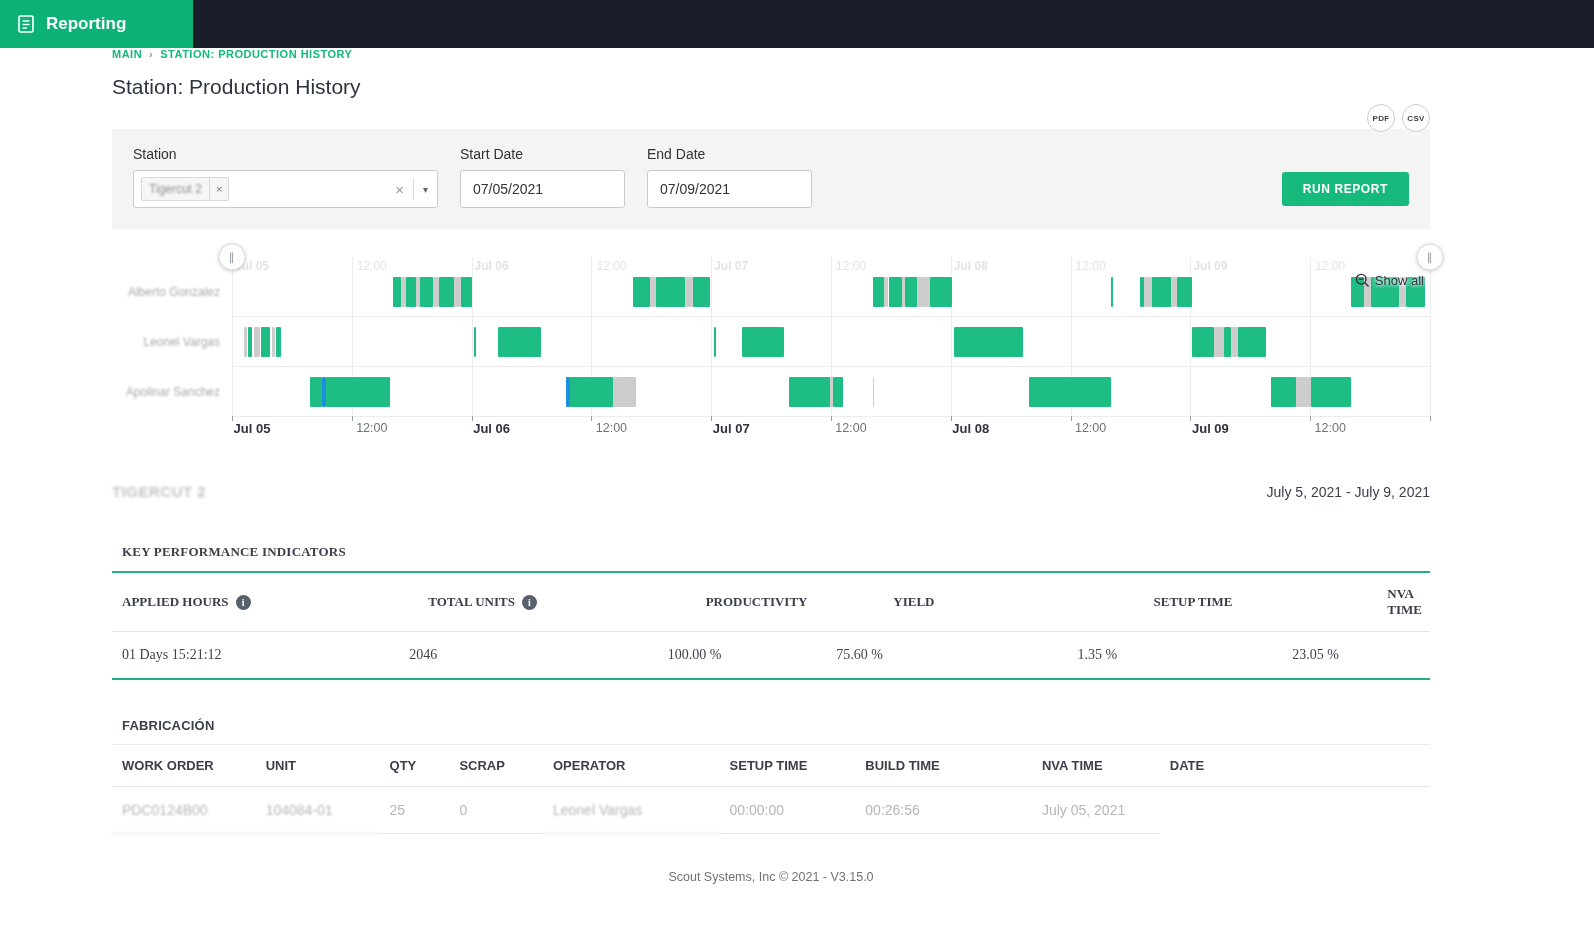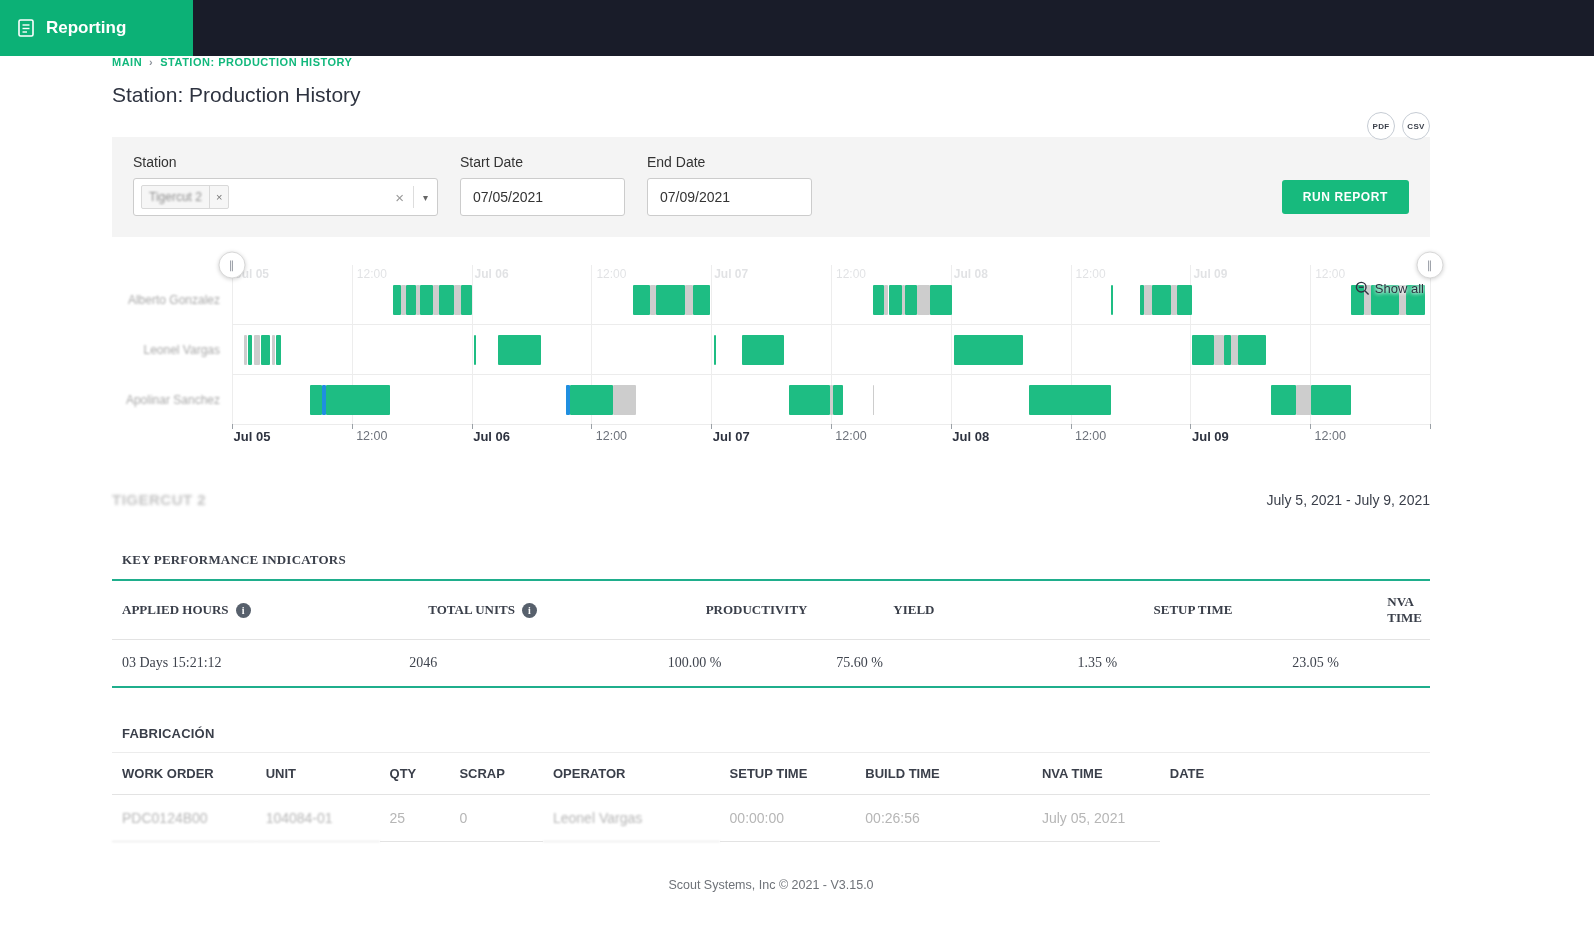--- a/index.html
+++ b/index.html
@@ -4,21 +4,21 @@
 <style>
   * { margin:0; padding:0; box-sizing:border-box; }
   html,body { width:1594px; height:931px; background:#fff; font-family:"Liberation Sans", sans-serif; overflow:hidden; }
   :root{
     --green:#12b87c; --green-dark:#0cb176; --teal-line:#1fae8c;
     --dark:#191c29; --text:#2e3340; --text2:#3a3f4a; --muted:#9aa0a8;
     --border:#e3e3e3; --grid:#ededed;
   }
 
   
-  .topbar{height:56px;background:var(--dark);display:flex;align-items:stretch;}
+  .topbar{height:48px;background:var(--dark);display:flex;align-items:stretch;}
   .logo{width:193px;background:var(--green-dark);display:flex;align-items:center;gap:10px;padding-left:16px;color:#fff;cursor:pointer;}
   .logo-title{font-size:17px;font-weight:700;}
 
   
   .content{margin-left:112px;width:1318px;position:relative;}
 
   .head-area{position:relative;}
   .breadcrumb{font-size:11px;font-weight:700;letter-spacing:.5px;color:var(--green);display:flex;gap:7px;align-items:center;}
   .crumb{cursor:pointer;}
   .crumb-sep{color:#8d939b;font-size:11px;}
@@ -304,21 +304,21 @@
           <span>YIELD</span>
         </div>
         <div class="kpi-h">
           <span>SETUP TIME</span>
         </div>
         <div class="kpi-h">
           <span>NVA TIME</span>
         </div>
       </div>
     <div class="kpi-grid" id="kpi-values">
-        <div class="kpi-v">03 Days 15:21:12</div>
+        <div class="kpi-v">01 Days 15:21:12</div>
         <div class="kpi-v">2046</div>
         <div class="kpi-v">100.00 %</div>
         <div class="kpi-v">75.60 %</div>
         <div class="kpi-v">1.35 %</div>
         <div class="kpi-v">23.05 %</div>
       </div>
   </div>
 
   <div class="fab-block">
     <div class="section-title">FABRICACIÓN</div>

